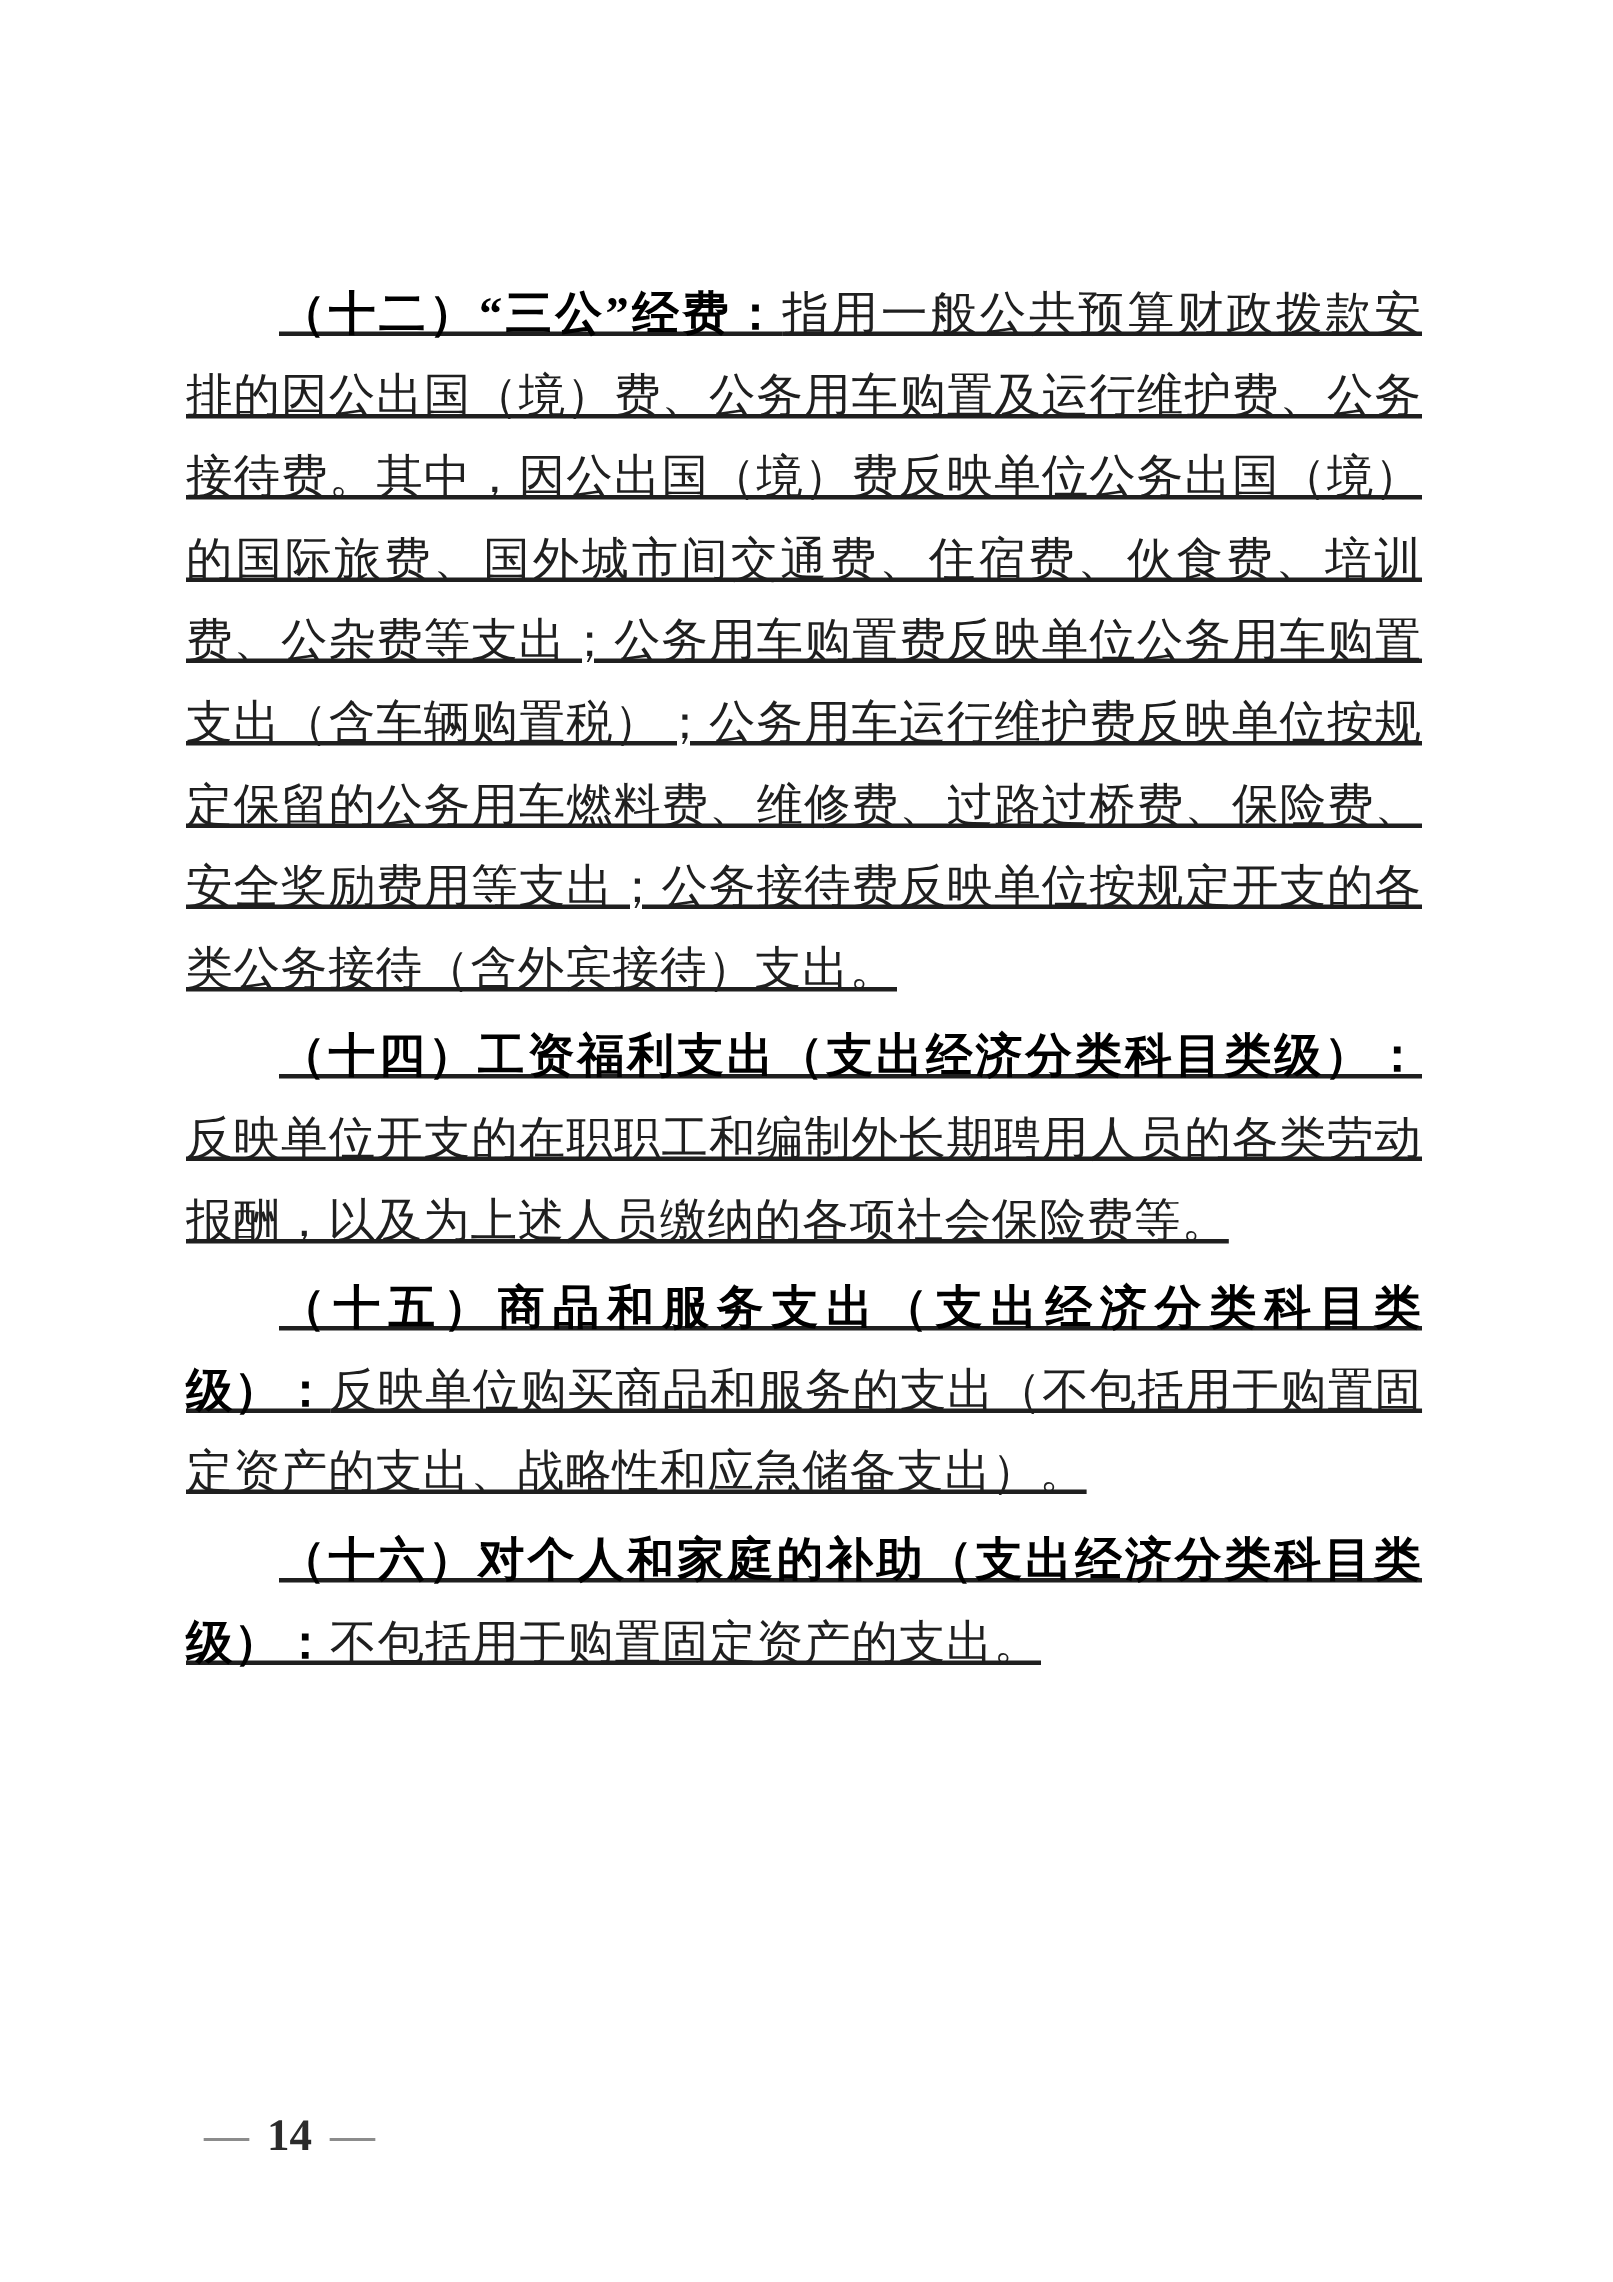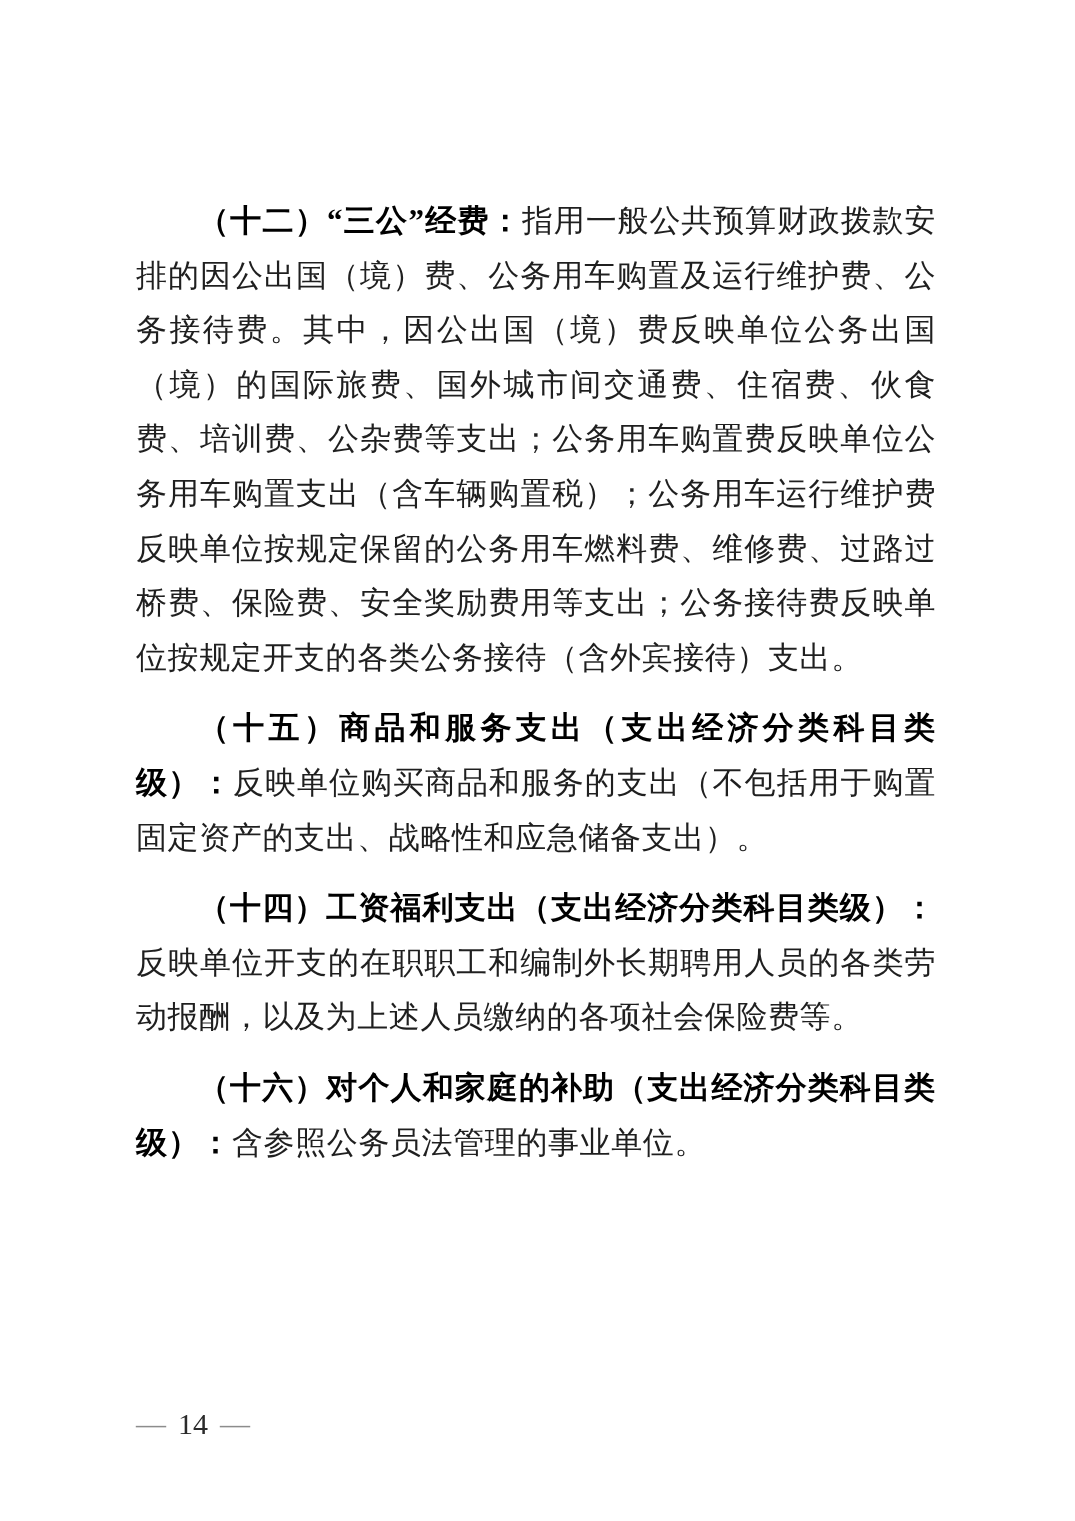--- a/index.html
+++ b/index.html
@@ -11,64 +11,66 @@
     overflow: hidden;
     font-family: "Liberation Serif", "DejaVu Serif", serif;
   }
   .content {
     position: absolute;
     left: 120px;
     top: 178px;
     width: 832px;
   }
   .para {
-    margin: 16px;
+    margin: 4px;
     text-indent: 2em;
     font-size: 31px;
     line-height: 54.6px;
     text-align: justify;
     text-justify: inter-ideograph;
     color: #1f1f1f;
     letter-spacing: 0.6px;
+    text-decoration: underline;
   }
   .para .lead {
     font-weight: bold;
     color: #000000;
     letter-spacing: 1px;
   }
   .footer {
     position: absolute;
     left: 128px;
     top: 1402px;
     font-size: 30px;
     line-height: 44px;
     color: #2b2b2b;
     white-space: nowrap;
+    font-weight: bold;
   }
   .footer .dash {
     color: #8c8c8c;
     font-size: 30px;
     padding: 0 8px;
   }
   .footer .num {
     color: #2b2b2b;
     padding: 0 4px;
   }
 </style>
 </head>
 <body>
 
 <div class="page">
 
   <div class="content" id="paragraphs">
     <p class="para"><span class="lead">（十二）“三公”经费：</span><span class="body-text">指用一般公共预算财政拨款安排的因公出国（境）费、公务用车购置及运行维护费、公务接待费。其中，因公出国（境）费反映单位公务出国（境）的国际旅费、国外城市间交通费、住宿费、伙食费、培训费、公杂费等支出；公务用车购置费反映单位公务用车购置支出（含车辆购置税）；公务用车运行维护费反映单位按规定保留的公务用车燃料费、维修费、过路过桥费、保险费、安全奖励费用等支出；公务接待费反映单位按规定开支的各类公务接待（含外宾接待）支出。</span></p>
 
 
+    <p class="para"><span class="lead">（十四）工资福利支出（支出经济分类科目类级）：</span><span class="body-text">反映单位开支的在职职工和编制外长期聘用人员的各类劳动报酬，以及为上述人员缴纳的各项社会保险费等。</span></p>
+
     <p class="para"><span class="lead">（十五）商品和服务支出（支出经济分类科目类级）：</span><span class="body-text">反映单位购买商品和服务的支出（不包括用于购置固定资产的支出、战略性和应急储备支出）。</span></p>
 
-    <p class="para"><span class="lead">（十四）工资福利支出（支出经济分类科目类级）：</span><span class="body-text">反映单位开支的在职职工和编制外长期聘用人员的各类劳动报酬，以及为上述人员缴纳的各项社会保险费等。</span></p>
-
-    <p class="para"><span class="lead">（十六）对个人和家庭的补助（支出经济分类科目类级）：</span><span class="body-text">含参照公务员法管理的事业单位。</span></p>
+    <p class="para"><span class="lead">（十六）对个人和家庭的补助（支出经济分类科目类级）：</span><span class="body-text">不包括用于购置固定资产的支出。</span></p>
   </div>
 
   <div class="footer"><span class="dash">—</span><span class="num">14</span><span class="dash">—</span></div>
 
 </div>
 
 </body></html>

